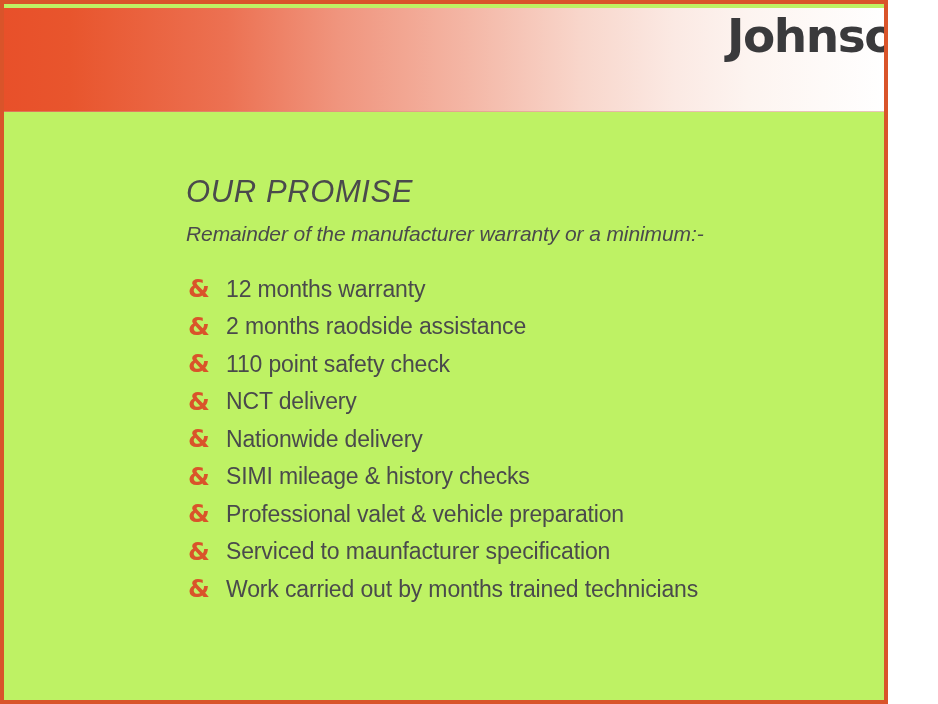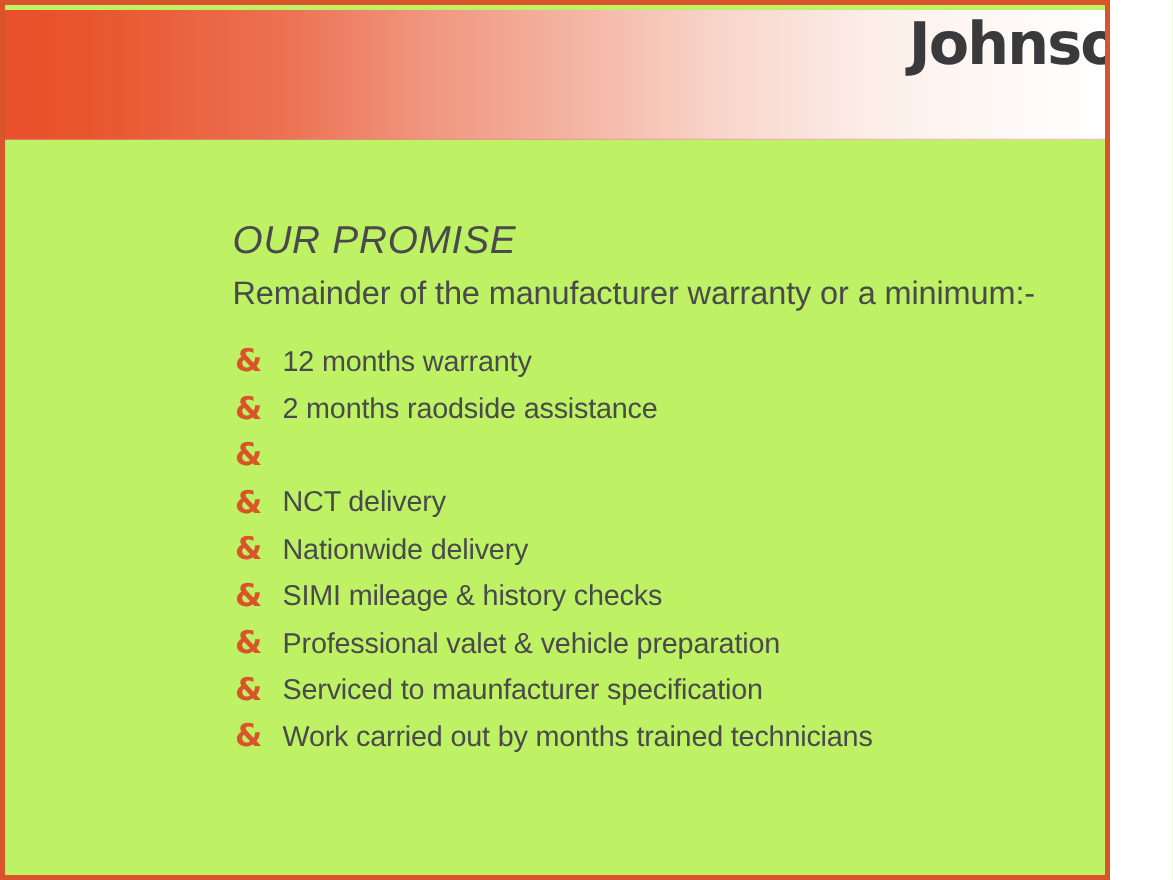--- a/index.html
+++ b/index.html
@@ -108,25 +108,26 @@
     margin: 0;
     font-size: 31px;
     font-weight: normal;
     letter-spacing: 0.6px;
     color: #4A4A4C;
     line-height: 40px;
     font-style: italic;
   }
   .subtitle {
     margin: 8px 0 0 0;
-    font-size: 26px;
+    font-size: 21px;
     font-weight: normal;
     color: #4A4A4C;
     line-height: 28px;
     letter-spacing: -0.1px;
+    font-style: italic;
   }
 
   
   .promise-list {
     list-style: none;
     margin: 22px 0 0 0;
     padding: 0;
   }
   .promise-item {
     display: flex;
@@ -177,20 +178,21 @@
       <li class="promise-item">
         <span class="bullet-amp">&amp;</span>
         <span class="promise-text">12 months warranty</span>
       </li>
       <li class="promise-item">
         <span class="bullet-amp">&amp;</span>
         <span class="promise-text">2 months raodside assistance</span>
       </li>
       <li class="promise-item">
         <span class="bullet-amp">&amp;</span>
+        <span class="promise-text">110 point safety check</span>
       </li>
       <li class="promise-item">
         <span class="bullet-amp">&amp;</span>
         <span class="promise-text">NCT delivery</span>
       </li>
       <li class="promise-item">
         <span class="bullet-amp">&amp;</span>
         <span class="promise-text">Nationwide delivery</span>
       </li>
       <li class="promise-item">

